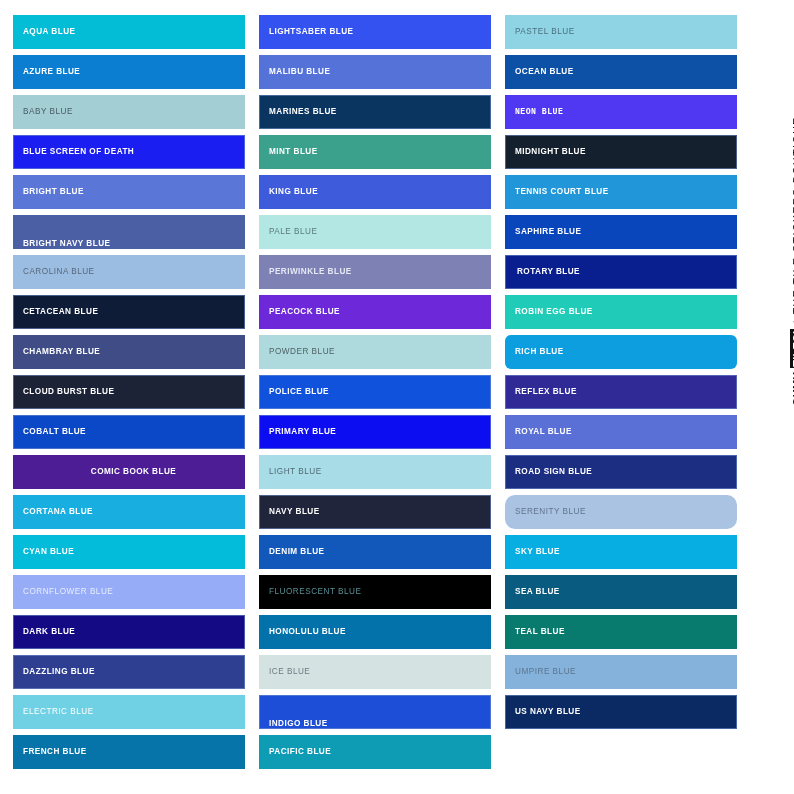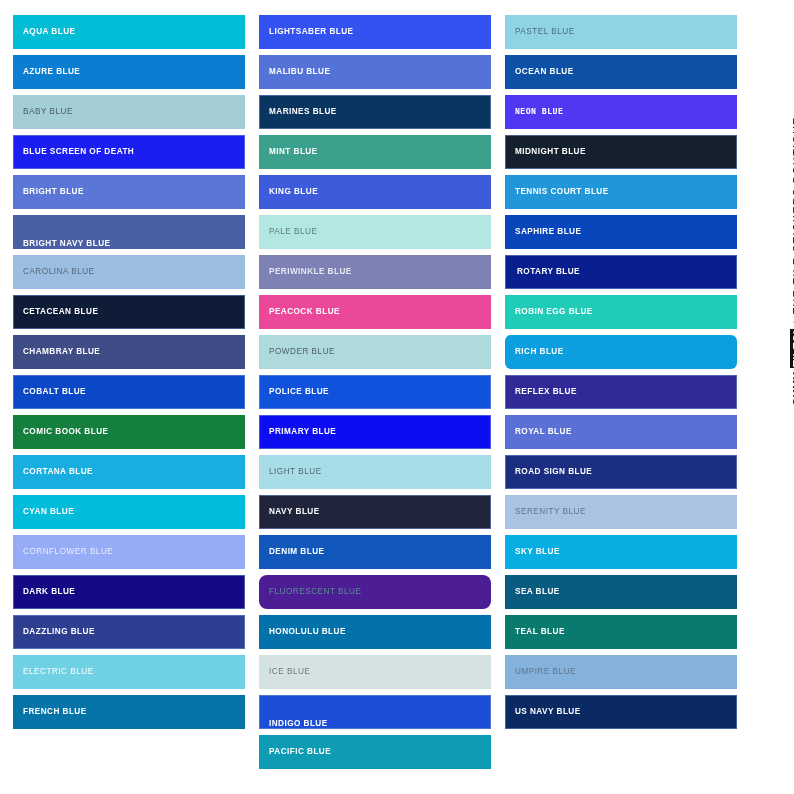--- a/index.html
+++ b/index.html
@@ -125,24 +125,27 @@
         </div>
         <div class="swatch light" style="background: rgb(155, 189, 226);">
           <span class="swatch-label" style="color: rgb(86, 102, 122);">CAROLINA BLUE</span>
         </div>
         <div class="swatch " style="background: rgb(15, 28, 56); border-color: rgba(120, 150, 210, 0.55);">
           <span class="swatch-label" style="color: rgb(255, 255, 255);">CETACEAN BLUE</span>
         </div>
         <div class="swatch " style="background: rgb(63, 76, 134);">
           <span class="swatch-label" style="color: rgb(255, 255, 255);">CHAMBRAY BLUE</span>
         </div>
+        <div class="swatch " style="background: rgb(29, 35, 55); border-color: rgba(120, 150, 210, 0.55);">
+          <span class="swatch-label" style="color: rgb(255, 255, 255);">CLOUD BURST BLUE</span>
+        </div>
         <div class="swatch " style="background: rgb(11, 72, 200); border-color: rgba(120, 150, 210, 0.55);">
           <span class="swatch-label" style="color: rgb(255, 255, 255);">COBALT BLUE</span>
         </div>
-        <div class="swatch " style="background: #15803d;">
+        <div class="swatch " style="background: #4c1d95; justify-content: center;">
           <span class="swatch-label" style="color: rgb(255, 255, 255);">COMIC BOOK BLUE</span>
         </div>
         <div class="swatch " style="background: rgb(25, 174, 224);">
           <span class="swatch-label" style="color: rgb(255, 255, 255);">CORTANA BLUE</span>
         </div>
         <div class="swatch " style="background: rgb(3, 188, 217);">
           <span class="swatch-label" style="color: rgb(255, 255, 255);">CYAN BLUE</span>
         </div>
         <div class="swatch light" style="background: rgb(150, 172, 246);">
           <span class="swatch-label" style="color: rgb(232, 237, 255);">CORNFLOWER BLUE</span>
@@ -175,42 +178,42 @@
         </div>
         <div class="swatch " style="background: rgb(61, 91, 219);">
           <span class="swatch-label" style="color: rgb(255, 255, 255);">KING BLUE</span>
         </div>
         <div class="swatch light" style="background: rgb(178, 231, 228);">
           <span class="swatch-label" style="color: rgb(92, 122, 123);">PALE BLUE</span>
         </div>
         <div class="swatch " style="background: rgb(125, 129, 179);">
           <span class="swatch-label" style="color: rgb(230, 232, 245);">PERIWINKLE BLUE</span>
         </div>
-        <div class="swatch " style="background: #ec4899;">
+        <div class="swatch " style="background: #6d28d9;">
           <span class="swatch-label" style="color: rgb(255, 255, 255);">PEACOCK BLUE</span>
         </div>
         <div class="swatch light" style="background: rgb(174, 217, 221);">
           <span class="swatch-label" style="color: rgb(79, 99, 103);">POWDER BLUE</span>
         </div>
         <div class="swatch " style="background: rgb(17, 82, 221); border-color: rgba(120, 150, 210, 0.55);">
           <span class="swatch-label" style="color: rgb(255, 255, 255);">POLICE BLUE</span>
         </div>
         <div class="swatch " style="background: rgb(13, 13, 242); border-color: rgba(120, 150, 210, 0.55);">
           <span class="swatch-label" style="color: rgb(255, 255, 255);">PRIMARY BLUE</span>
         </div>
         <div class="swatch light" style="background: rgb(168, 221, 232);">
           <span class="swatch-label" style="color: rgb(79, 106, 115);">LIGHT BLUE</span>
         </div>
         <div class="swatch " style="background: rgb(32, 37, 60); border-color: rgba(120, 150, 210, 0.55);">
           <span class="swatch-label" style="color: rgb(255, 255, 255);">NAVY BLUE</span>
         </div>
         <div class="swatch " style="background: rgb(18, 87, 186);">
           <span class="swatch-label" style="color: rgb(255, 255, 255);">DENIM BLUE</span>
         </div>
-        <div class="swatch light" style="background: #4c1d95; border-radius: 8px;">
+        <div class="swatch light" style="background: #000000;">
           <span class="swatch-label" style="color: rgb(90, 143, 147);">FLUORESCENT BLUE</span>
         </div>
         <div class="swatch " style="background: rgb(3, 114, 170);">
           <span class="swatch-label" style="color: rgb(255, 255, 255);">HONOLULU BLUE</span>
         </div>
         <div class="swatch light" style="background: rgb(212, 226, 226);">
           <span class="swatch-label" style="color: rgb(107, 124, 128);">ICE BLUE</span>
         </div>
         <div class="swatch " style="background: #1d4ed8; border-color: rgba(120, 150, 210, 0.55); align-items: flex-end;">
           <span class="swatch-label" style="color: rgb(255, 255, 255);">INDIGO BLUE</span>
@@ -249,21 +252,21 @@
         </div>
         <div class="swatch " style="background: rgb(47, 42, 150); border-color: rgba(120, 150, 210, 0.55);">
           <span class="swatch-label" style="color: rgb(255, 255, 255);">REFLEX BLUE</span>
         </div>
         <div class="swatch " style="background: rgb(90, 112, 214);">
           <span class="swatch-label" style="color: rgb(255, 255, 255);">ROYAL BLUE</span>
         </div>
         <div class="swatch " style="background: rgb(27, 46, 130); border-color: rgba(120, 150, 210, 0.55);">
           <span class="swatch-label" style="color: rgb(255, 255, 255);">ROAD SIGN BLUE</span>
         </div>
-        <div class="swatch light" style="background: rgb(170, 195, 226);">
+        <div class="swatch light" style="background: rgb(170, 195, 226); border-radius: 10px;">
           <span class="swatch-label" style="color: rgb(96, 116, 140);">SERENITY BLUE</span>
         </div>
         <div class="swatch " style="background: rgb(6, 174, 226);">
           <span class="swatch-label" style="color: rgb(255, 255, 255);">SKY BLUE</span>
         </div>
         <div class="swatch " style="background: rgb(10, 91, 128);">
           <span class="swatch-label" style="color: rgb(255, 255, 255);">SEA BLUE</span>
         </div>
         <div class="swatch " style="background: rgb(8, 122, 110);">
           <span class="swatch-label" style="color: rgb(255, 255, 255);">TEAL BLUE</span>

